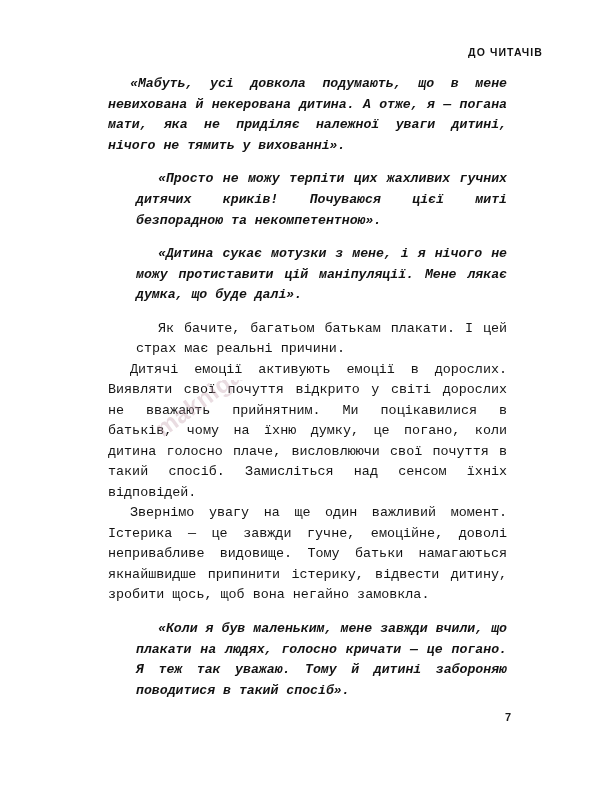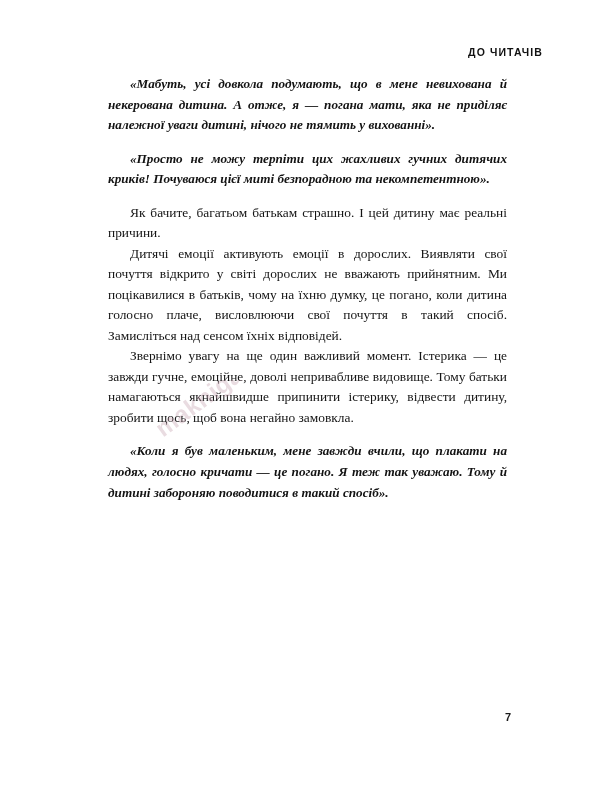--- a/index.html
+++ b/index.html
@@ -45,32 +45,34 @@
 
   p {
     margin: 0;
     font-size: 13.4px;
     line-height: 1.53;
     text-align: justify;
     text-justify: inter-word;
     text-indent: 22px;
     color: #141414;
     hyphens: manual;
+    font-family: Liberation Mono, monospace;
   }
 
   p.quote {
     font-style: italic;
     font-weight: 700;
     font-size: 13.2px;
     line-height: 1.56;
     color: #131313;
   }
 
   p.gap-top {
     margin-top: 13px;
+    margin-left: 28px;
   }
 
   p.body {
     font-weight: 400;
   }
 
   
   .watermark {
     position: absolute;
     left: 150px;
@@ -109,21 +111,22 @@
 </head>
 <body>
 
 <div class="page">
 
   <div class="running-head">ДО ЧИТАЧІВ</div>
 
   <div class="content">
     <p class="quote">«Мабуть, усі довкола подумають, що в мене невихована й некерована дитина. А отже, я — погана мати, яка не приділяє належної уваги дитині, нічого не тямить у вихованні».</p>
     <p class="quote gap-top">«Просто не можу терпіти цих жахливих гучних дитячих криків! Почуваюся цієї миті безпорадною та некомпетентною».</p>
-    <p class="body gap-top">Як бачите, багатьом батькам страшно. І цей дитину має реальні причини.</p>
+    <p class="quote gap-top">«Дитина сукає мотузки з мене, і я нічого не можу протиставити цій маніпуляції. Мене лякає думка, що буде далі».</p>
+    <p class="body gap-top">Як бачите, багатьом батькам плакати. І цей страх має реальні причини.</p>
     <p class="body">Дитячі емоції активують емоції в дорослих. Виявляти свої почуття відкрито у світі дорослих не вважають прийнятним. Ми поцікавилися в батьків, чому на їхню думку, це погано, коли дитина голосно плаче, висловлюючи свої почуття в такий спосіб. Замисліться над сенсом їхніх відповідей.</p>
     <p class="body">Звернімо увагу на ще один важливий момент. Істерика — це завжди гучне, емоційне, доволі неприваб­ливе видовище. Тому батьки намагаються якнайшвидше припинити істерику, відвести дитину, зробити щось, щоб вона негайно замовкла.</p>
     <p class="quote gap-top">«Коли я був маленьким, мене завжди вчили, що плакати на людях, голосно кричати — це погано. Я теж так уважаю. Тому й дитині забороняю поводитися в такий спосіб».</p>
   </div>
 
   <div class="watermark">
     <span>makniga.com.ua</span>
   </div>
 
   <div class="page-number">7</div>

